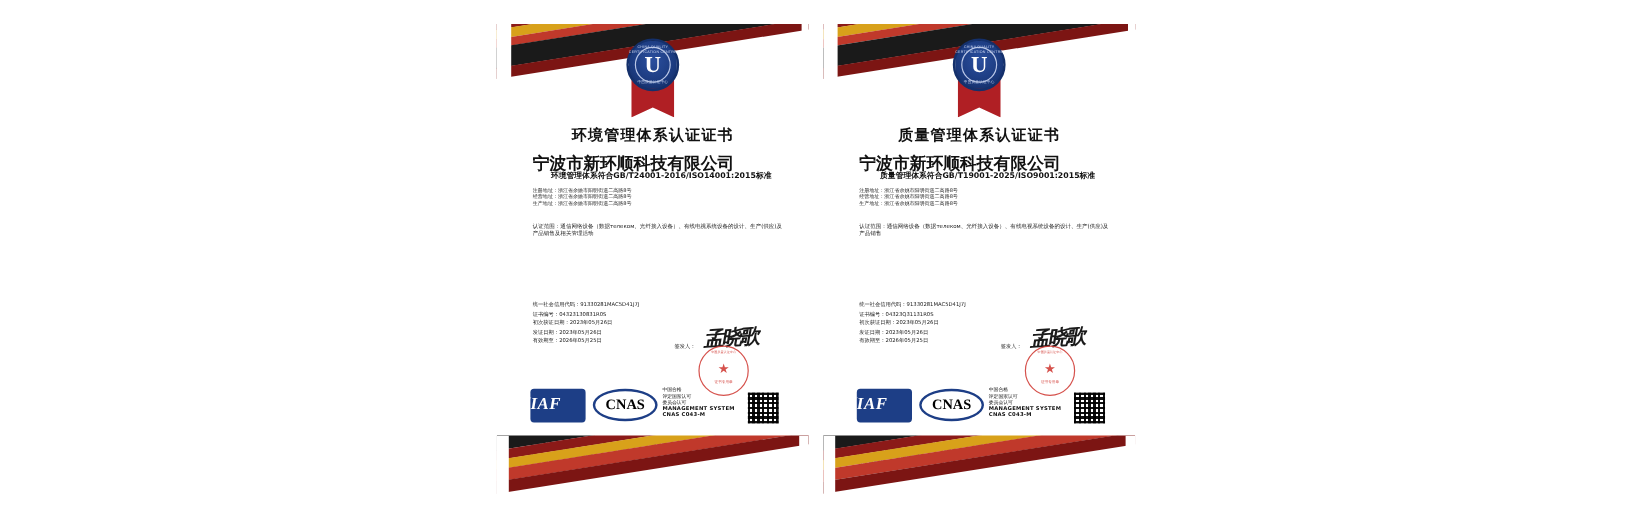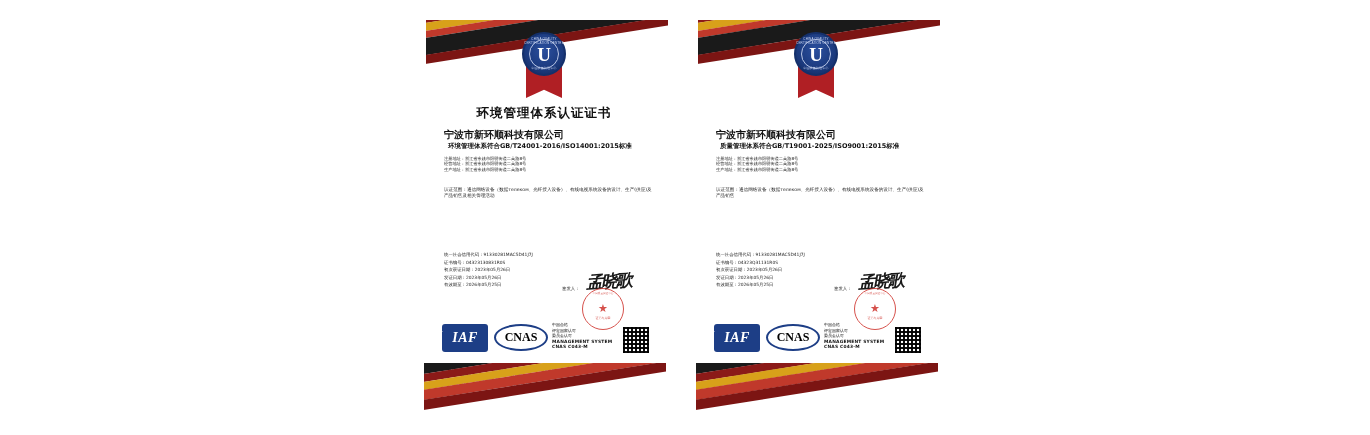--- a/index.html
+++ b/index.html
@@ -147,33 +147,34 @@
     font-size: 12.5px;
     font-weight: bold;
     color: #111;
     letter-spacing: 1px;
     font-family: "DejaVu Sans", sans-serif;
   }
   .company {
     position: absolute;
     left: 30px; right: 22px;
     top: 108px;
-    font-size: 10px;
+    font-size: 14px;
     font-weight: bold;
     color: #111;
     font-family: "DejaVu Sans", sans-serif;
   }
   .std-line {
     position: absolute;
     left: 34px; right: 20px;
     top: 122px;
     font-size: 6.5px;
     font-weight: bold;
     color: #111;
     font-family: "DejaVu Sans", sans-serif;
+    text-align: center;
   }
   .addr-block {
     position: absolute;
     left: 30px; right: 20px;
     top: 136px;
     font-size: 4.2px;
     line-height: 5.4px;
     color: #222;
     font-family: "DejaVu Sans", sans-serif;
   }
@@ -255,21 +256,20 @@
   }
   .iaf {
     position: absolute;
     left: 0; top: 4px;
     width: 46px; height: 28px;
     border-radius: 3px;
     background: #1d3e86;
     color: #fff;
     display: flex;
     align-items: center;
-    justify-content: center;
     font-size: 14px;
     font-weight: bold;
     font-style: italic;
     font-family: "Liberation Serif", serif;
     letter-spacing: .5px;
     overflow: hidden;
   }
   .iaf .arc {
     position: absolute;
     left: -6px; top: -10px;
@@ -448,20 +448,21 @@
     <div class="emblem">
       <div class="tail"></div>
       <div class="disc">
         <div class="t-top">CHINA QUALITY CERTIFICATION CENTRE</div>
         <div class="u">U</div>
         <div class="t-bot">中国质量认证中心</div>
         <div class="inner"></div>
       </div>
     </div>
 
+    <div class="cert-title">质量管理体系认证证书</div>
     <div class="company">宁波市新环顺科技有限公司</div>
     <div class="std-line">质量管理体系符合GB/T19001-2025/ISO9001:2015标准</div>
 
     <div class="addr-block">
       <div>注册地址：浙江省余姚市阳明街道二高路8号</div>
       <div>经营地址：浙江省余姚市阳明街道二高路8号</div>
       <div>生产地址：浙江省余姚市阳明街道二高路8号</div>
     </div>
 
     <div class="scope-block">认证范围：通信网络设备（数据телеком、光纤接入设备）、有线电视系统设备的设计、生产(供应)及产品销售</div>

